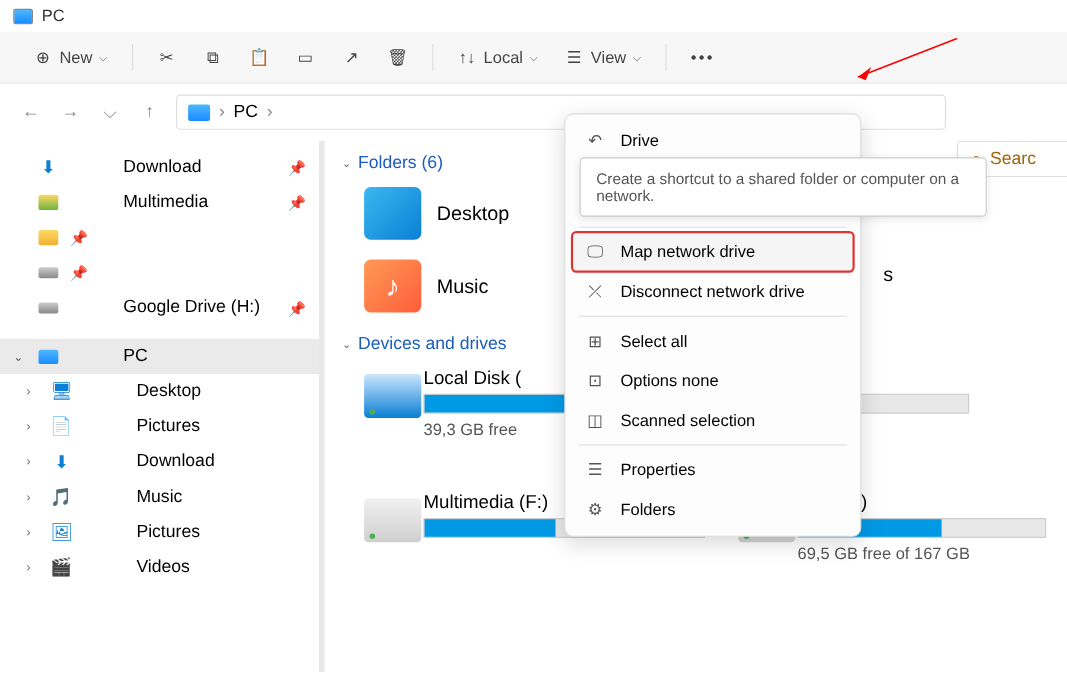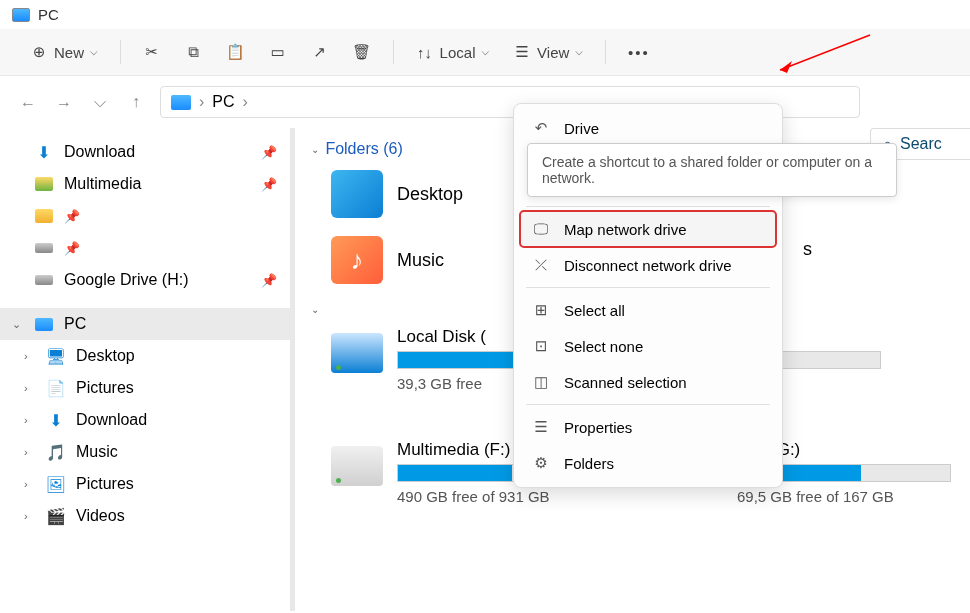--- a/index.html
+++ b/index.html
@@ -12,44 +12,44 @@
     .toolbar { display: flex; align-items: center; padding: 8px 20px; gap: 4px; background: #f7f7f7; border-bottom: 1px solid #e8e8e8; }
     .toolbar-btn { display: flex; align-items: center; gap: 6px; padding: 6px 10px; border-radius: 4px; cursor: pointer; font-size: 15px; color: #444; }
     .toolbar-sep { width: 1px; height: 24px; background: #ddd; margin: 0 8px; }
     .icon-sm { width: 18px; height: 18px; display: inline-flex; align-items: center; justify-content: center; }
     .chev { font-size: 10px; color: #666; }
     
     .navbar { display: flex; align-items: center; padding: 10px 16px; gap: 12px; }
     .nav-arrow { width: 24px; height: 24px; display: flex; align-items: center; justify-content: center; color: #888; cursor: pointer; font-size: 16px; }
     .breadcrumb { display: flex; align-items: center; gap: 8px; border: 1px solid #ddd; border-radius: 4px; padding: 6px 10px; flex: 1; max-width: 700px; }
     .bc-icon { width: 20px; height: 15px; background: linear-gradient(#4db8ff, #1a8cff); border-radius: 2px; }
-    .search-box { border: 1px solid #ddd; border-radius: 4px; padding: 6px 12px; display: flex; align-items: center; gap: 8px; color: #0c4a6e; width: 100px; }
+    .search-box { border: 1px solid #ddd; border-radius: 4px; padding: 6px 12px; display: flex; align-items: center; gap: 8px; color: #a16207; width: 100px; }
     
     .main { display: flex; height: calc(100% - 130px); }
     .sidebar { width: 290px; padding: 8px 0; }
     .sb-item { display: flex; align-items: center; padding: 6px 12px; gap: 10px; cursor: pointer; font-size: 16px; }
     .sb-item.selected { background: #eaeaea; }
     .sb-chev { width: 12px; color: #666; font-size: 11px; }
     .sb-icon { width: 20px; height: 20px; display: inline-flex; align-items: center; justify-content: center; }
-    .sb-label { flex: 1; }
+    .sb-label { flex: 1; margin-left: 48px; }
     .pin { color: #888; font-size: 13px; }
     
     .divider-v { width: 5px; background: #e8e8e8; }
     
     .content { flex: 1; padding: 12px 16px; position: relative; }
     .section-header { display: flex; align-items: center; gap: 6px; color: #1a5cbf; font-size: 16px; margin-bottom: 12px; cursor: pointer; }
     .folders-row { display: flex; gap: 60px; margin-bottom: 20px; padding-left: 20px; }
     .folder-item { display: flex; align-items: center; gap: 14px; }
     .folder-big-icon { width: 52px; height: 48px; border-radius: 6px; }
     .folder-blue { background: linear-gradient(135deg, #3db6f0, #0a7fd4); }
     .folder-label { font-size: 18px; }
     
     .drives-row { display: flex; gap: 30px; flex-wrap: wrap; padding-left: 20px; }
     .drive-item { width: 310px; margin-bottom: 18px; }
-    .drive-top { display: flex; align-items: flex-start; gap: 14px; justify-content: center; }
+    .drive-top { display: flex; align-items: flex-start; gap: 2px; justify-content: center; }
     .drive-icon { width: 52px; height: 40px; background: linear-gradient(#f0f0f0, #d0d0d0); border-radius: 4px; position: relative; margin-top: 6px; }
     .drive-icon::after { content: ''; position: absolute; bottom: 3px; left: 5px; width: 5px; height: 5px; background: #4caf50; border-radius: 50%; }
     .drive-info { flex: 1; }
     .drive-label { font-size: 17px; margin-bottom: 4px; }
     .progress-bar { height: 18px; background: #e8e8e8; border: 1px solid #ccc; margin-bottom: 6px; position: relative; }
     .progress-fill { height: 100%; background: #0099e5; }
     .drive-free { font-size: 15px; color: #555; }
     
     .context-menu { position: absolute; background: #fdfdfd; border: 1px solid #ddd; border-radius: 8px; box-shadow: 0 6px 20px rgba(0,0,0,0.15); padding: 6px; width: 270px; z-index: 100; }
     .menu-item { display: flex; align-items: center; gap: 14px; padding: 9px 12px; border-radius: 4px; cursor: pointer; font-size: 15px; }
@@ -235,20 +235,21 @@
         </div>
       </div>
       <div style="display:flex; flex-direction:column; gap:48px; margin-left:280px;">
         <span class="folder-label">ents</span>
         <span class="folder-label">s</span>
       </div>
     </div>
 
     <div class="section-header" style="margin-top:10px;">
       <span class="chev">⌄</span>
+      <span>Devices and drives</span>
     </div>
     <div class="drives-row">
       <div class="drive-item">
         <div class="drive-top">
           <div class="drive-icon" style="background:linear-gradient(#cce6ff,#0a7fd4);"></div>
           <div class="drive-info">
             <div class="drive-label">Local Disk (</div>
             <div class="progress-bar">
                 <div class="progress-fill" style="width:62%;"></div>
               </div>
@@ -268,21 +269,20 @@
         </div>
       </div>
       <div class="drive-item">
         <div class="drive-top">
           <div class="drive-icon"></div>
           <div class="drive-info">
             <div class="drive-label">Multimedia (F:)</div>
             <div class="progress-bar">
                 <div class="progress-fill" style="width:47%;"></div>
               </div>
-            <div class="drive-free">490 GB free of 931 GB</div>
           </div>
         </div>
       </div>
       <div class="drive-item" style="width:280px;">
         <div class="drive-top">
           <div class="drive-icon"></div>
           <div class="drive-info">
             <div class="drive-label">Fun (G:)</div>
             <div class="progress-bar">
                 <div class="progress-fill" style="width:58%;"></div>
@@ -309,21 +309,21 @@
     <span class="menu-icon">⤫</span>
     <span>Disconnect network drive</span>
   </div>
   <div class="menu-sep"></div>
   <div class="menu-item">
     <span class="menu-icon">⊞</span>
     <span>Select all</span>
   </div>
   <div class="menu-item">
     <span class="menu-icon">⊡</span>
-    <span>Select none</span>
+    <span>Options none</span>
   </div>
   <div class="menu-item">
     <span class="menu-icon">◫</span>
     <span>Scanned selection</span>
   </div>
   <div class="menu-sep"></div>
   <div class="menu-item">
     <span class="menu-icon">☰</span>
     <span>Properties</span>
   </div>

